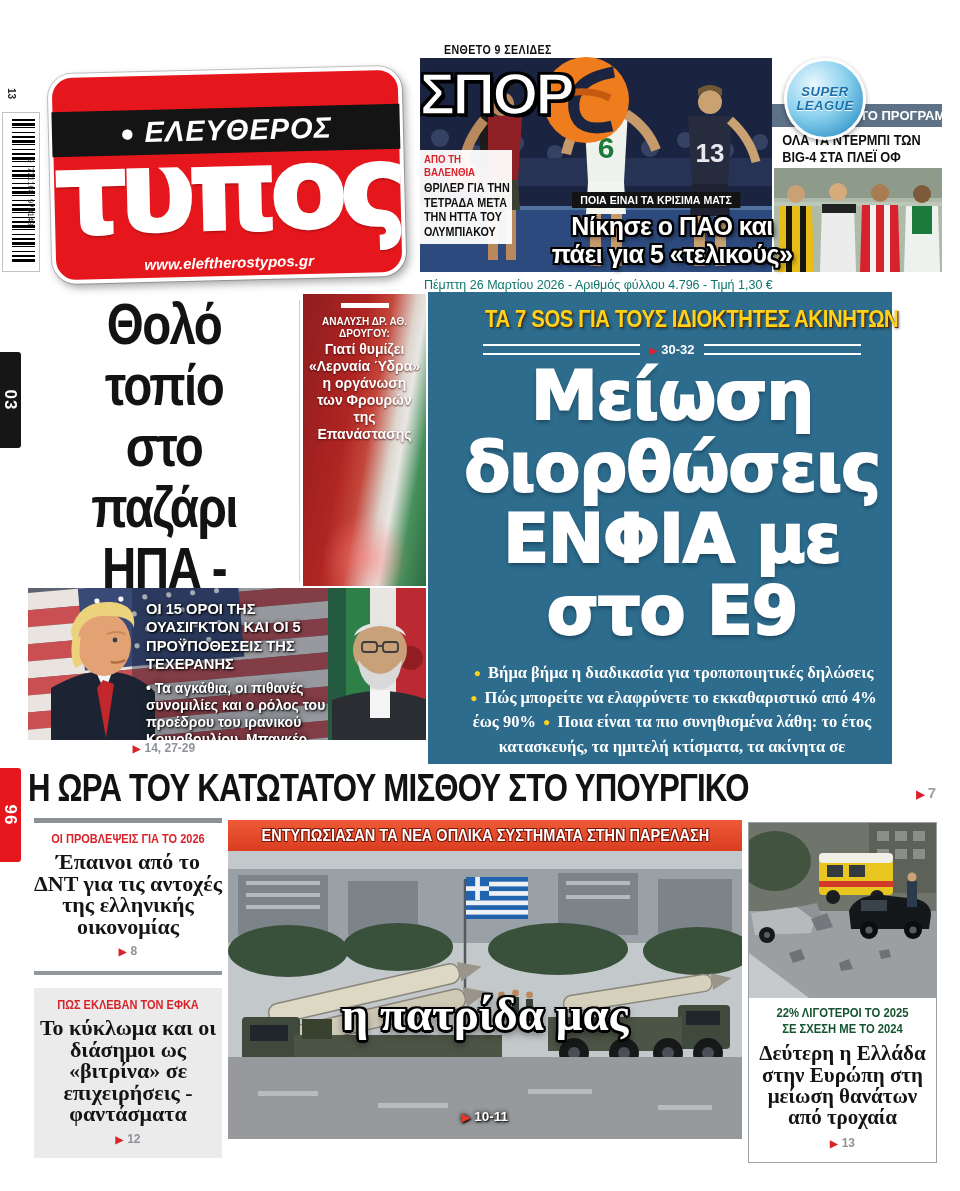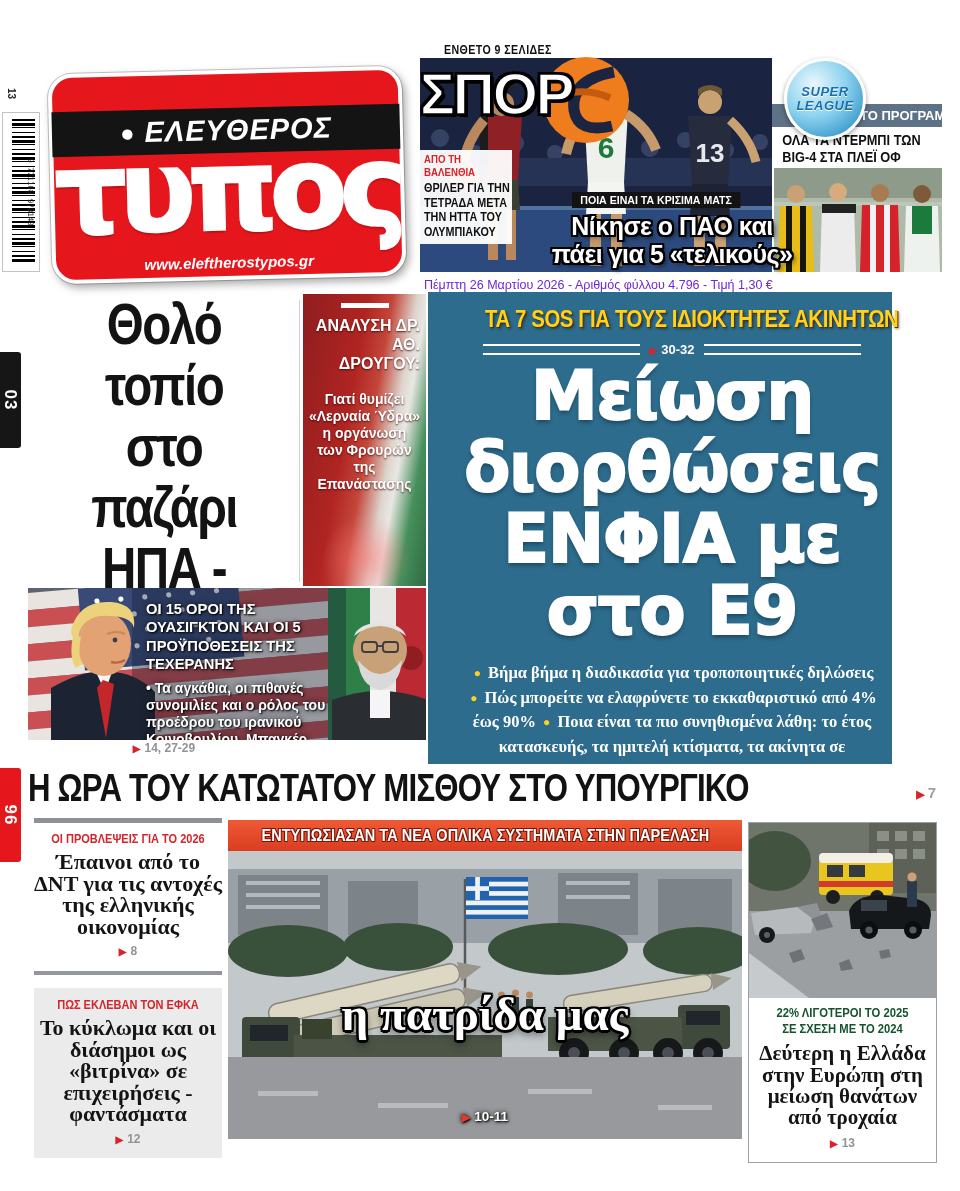--- a/index.html
+++ b/index.html
@@ -53,40 +53,40 @@
   .sl-badge{position:absolute;left:364px;top:12px;width:76px;height:76px;border-radius:50%;z-index:2;
       background:radial-gradient(circle at 35% 30%,#eaf7fd,#8dd2ee 45%,#3f9dcd 80%,#2a7fae);
       border:3px solid #fff;box-shadow:0 2px 5px rgba(0,0,0,.4);display:flex;flex-direction:column;align-items:center;justify-content:center;}
   .sl-badge span{font-style:italic;font-weight:900;font-size:13px;color:#1a6fa8;line-height:1.05;letter-spacing:.5px;
       text-shadow:0 1px 0 #fff;}
   .sl-head{position:absolute;left:352px;top:86px;width:170px;text-align:left;color:#101010;
       font-weight:900;font-size:14.5px;line-height:1.15;z-index:1;}
   .sl-head span{display:block;transform:scaleX(.88);}
   .footballers{position:absolute;left:354px;top:122px;width:168px;height:104px;}
 
-  .dateline{position:absolute;left:424px;top:278px;font-size:12.5px;color:#6d28d9;}
+  .dateline{position:absolute;left:424px;top:278px;font-size:12.5px;color:#0f766e;}
 
   
   .lead-left{position:absolute;left:28px;top:294px;width:272px;text-align:center;}
   .lead-left h1{margin:0;color:#131313;font-weight:900;font-size:58px;line-height:1.05;letter-spacing:-2px;}
   .lead-left h1 span{display:block;transform:scaleX(.82);}
   .lead-sub{margin-top:12px;color:#d8232a;font-weight:900;font-size:17px;line-height:1.18;transform:scaleX(.9);}
   .pref{font-weight:700;font-size:12px;color:#8f9398;}
   .pref .arr{color:#d8232a;font-size:10px;margin-right:4px;}
   .lead-left .pref{margin-top:10px;}
   .vline1{position:absolute;left:299px;top:300px;width:1px;height:282px;background:#cfcfcf;}
 
   
   .analysis{position:absolute;left:303px;top:294px;width:123px;height:292px;text-align:center;overflow:hidden;
       background:linear-gradient(100deg,#8f1d1f 0%,#b02522 38%,#c4463a 52%,#ddd5cd 66%,#e9e7e3 72%,#47905c 84%,#2e6b41 100%);}
   .analysis .emblem{position:absolute;left:18px;bottom:-18px;width:90px;height:90px;border-radius:50%;
       background:radial-gradient(circle,rgba(255,120,120,.55),rgba(180,30,30,0) 70%);}
   .a-rule{width:48px;height:5px;background:#fff;margin:9px auto 8px;}
-  .a-kicker{color:#fff;font-weight:900;font-size:16px;line-height:1.2;padding:0 6px;text-shadow:0 1px 2px rgba(60,0,0,.8);text-align:right;}
-  .a-text{margin-top:17px;color:#fff;font-weight:700;font-size:14px;line-height:1.22;padding:0 5px;text-shadow:0 1px 2px rgba(60,0,0,.8);}
+  .a-kicker{color:#fff;font-weight:900;font-size:10px;line-height:1.2;padding:0 6px;text-shadow:0 1px 2px rgba(60,0,0,.8);}
+  .a-text{margin-top:1px;color:#fff;font-weight:700;font-size:14px;line-height:1.22;padding:0 5px;text-shadow:0 1px 2px rgba(60,0,0,.8);}
 
   
   .dipl{position:absolute;left:28px;top:588px;width:398px;height:152px;overflow:hidden;}
   .d-head{position:absolute;left:118px;top:12px;width:198px;color:#fff;font-weight:900;font-size:15.5px;line-height:1.18;
       transform:scaleX(.95);transform-origin:left;text-shadow:1px 1px 2px #000,0 0 6px rgba(0,0,0,.8);}
   .d-bullet{position:absolute;left:118px;top:92px;width:186px;color:#fff;font-weight:700;font-size:14px;line-height:1.22;
       text-shadow:1px 1px 2px #000,0 0 6px rgba(0,0,0,.8);}
 
   
   .main-story{position:absolute;left:428px;top:292px;width:464px;height:472px;background:#2d6c8c;text-align:center;box-sizing:border-box;padding-top:13px;padding-left:24px;}

